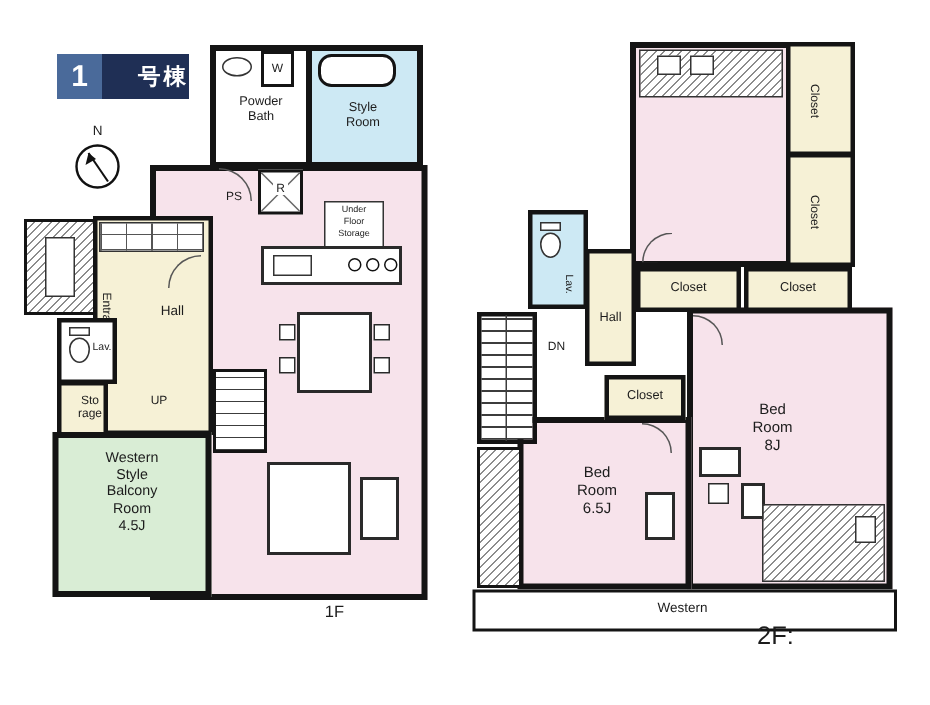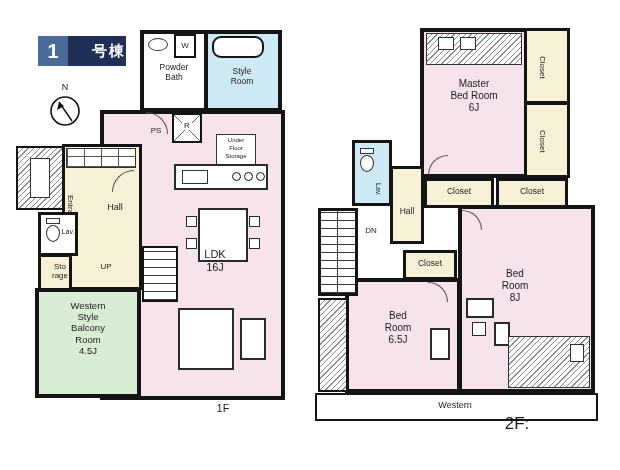--- a/index.html
+++ b/index.html
@@ -84,22 +84,20 @@
   <div class="burner" style="left:232px;top:172px;"></div>
   <div class="burner" style="left:244px;top:172px;"></div>
   <div class="burner" style="left:256px;top:172px;"></div>
 
   <div class="furn" style="left:198px;top:208px;width:50px;height:54px;"></div>
   <div class="furn" style="left:186px;top:216px;width:11px;height:11px;border-width:1px;"></div>
   <div class="furn" style="left:186px;top:238px;width:11px;height:11px;border-width:1px;"></div>
   <div class="furn" style="left:249px;top:216px;width:11px;height:11px;border-width:1px;"></div>
   <div class="furn" style="left:249px;top:238px;width:11px;height:11px;border-width:1px;"></div>
 
-  <div class="lbl" style="left:185px;top:248px;width:60px;font-size:11px;">LDK
-16J</div>
 
   <div class="furn" style="left:178px;top:308px;width:56px;height:62px;"></div>
   <div class="furn" style="left:240px;top:318px;width:26px;height:42px;"></div>
 
   <div class="r cream" style="left:62px;top:144px;width:80px;height:146px;"></div>
   <div class="r b1 grid-cab" style="left:66px;top:148px;width:70px;height:20px;"></div>
   <div class="lbl vert" style="left:66px;top:174px;height:74px;font-size:8px;">Entrance</div>
   <div class="lbl" style="left:98px;top:202px;width:34px;font-size:9px;">Hall</div>
   <div class="lbl" style="left:94px;top:262px;width:24px;font-size:8px;">UP</div>
 
@@ -131,23 +129,20 @@
 
   <div class="r b4 pink" style="left:458px;top:205px;width:137px;height:188px;"></div>
 
   <div class="r b4 pink" style="left:345px;top:278px;width:116px;height:115px;"></div>
 
   <div class="r b4 pink" style="left:420px;top:28px;width:108px;height:150px;"></div>
 
   <div class="r b1 hatch" style="left:426px;top:33px;width:96px;height:32px;"></div>
   <div class="r b1" style="left:438px;top:37px;width:16px;height:13px;"></div>
   <div class="r b1" style="left:460px;top:37px;width:16px;height:13px;"></div>
-  <div class="lbl" style="left:428px;top:78px;width:92px;font-size:10px;">Master
-Bed Room
-6J</div>
 
   <div class="r cream" style="left:524px;top:28px;width:46px;height:76px;"></div>
   <div class="lbl vert" style="left:538px;top:40px;height:54px;font-size:8px;">Closet</div>
   <div class="r cream" style="left:524px;top:102px;width:46px;height:76px;"></div>
   <div class="lbl vert" style="left:538px;top:114px;height:54px;font-size:8px;">Closet</div>
 
   <div class="r cream" style="left:424px;top:178px;width:70px;height:30px;"></div>
   <div class="lbl" style="left:424px;top:186px;width:70px;font-size:8.5px;">Closet</div>
   <div class="r cream" style="left:496px;top:178px;width:72px;height:30px;"></div>
   <div class="lbl" style="left:496px;top:186px;width:72px;font-size:8.5px;">Closet</div>

